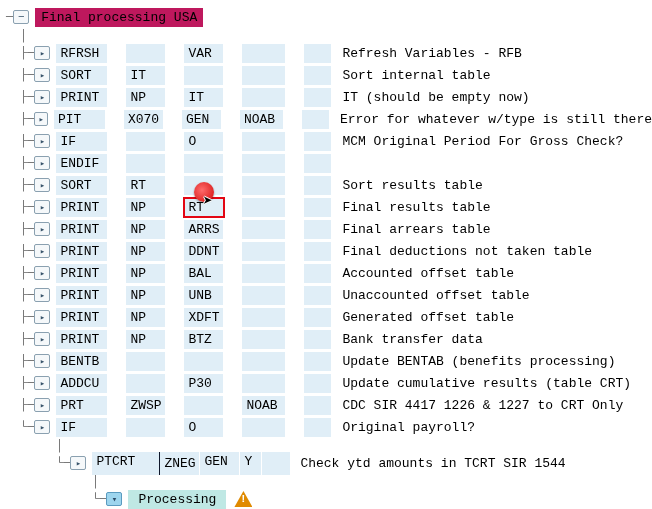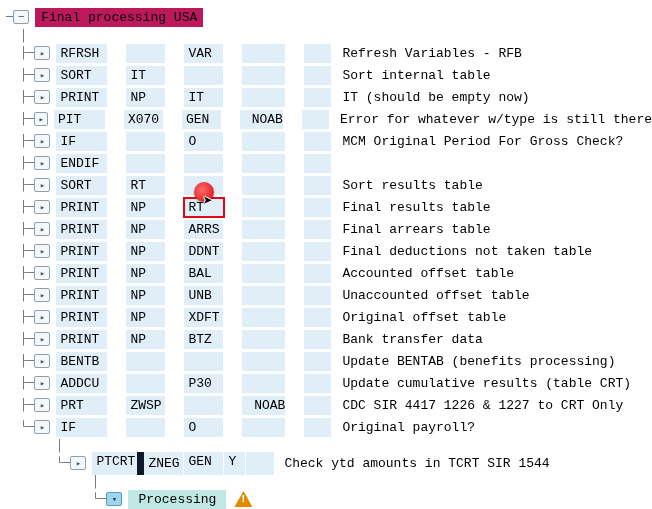--- a/index.html
+++ b/index.html
@@ -64,21 +64,21 @@
   }
   .cell {
     background: #e0eef7;
     padding: 2px 0;
     border-right: 1px solid #fff;
     text-align: left;
   }
   .c1 { width: 52px; padding-left: 4px; }
   .c2 { width: 40px; padding-left: 4px; }
   .c3 { width: 40px; padding-left: 4px; }
-  .c4 { width: 44px; padding-left: 4px; text-align: right; }
+  .c4 { width: 44px; padding-left: 4px; }
   .c5 { width: 28px; padding-left: 4px; }
   .desc {
     padding-left: 10px;
   }
   .highlight-rt {
     outline: 2px solid #e30613;
     outline-offset: -1px;
     background: #e0eef7;
   }
   .cursor {
@@ -115,21 +115,21 @@
   .warn::after {
     content: "!";
     position: absolute;
     top: 2px;
     font-size: 11px;
   }
   .sub-cols {
     display: inline-flex;
     margin-left: 4px;
   }
-  .sc1 { width: 52px; background:#e0eef7; padding:2px 4px; border-right:7px solid #0f172a;}
+  .sc1 { width: 68px; background:#e0eef7; padding:2px 4px; border-right:1px solid #0f172a;}
   .sc2 { width: 40px; background:#e0eef7; padding:4px 4px; border-right:1px solid #fff;}
   .sc3 { width: 40px; background:#e0eef7; padding:2px 4px; border-right:1px solid #fff;}
   .sc4 { width: 22px; background:#e0eef7; padding:2px 4px; border-right:1px solid #fff;}
   .sc5 { width: 28px; background:#e0eef7; padding:2px 4px; }
 </style>
 </head>
 <body>
 
 <div class="container">
 
@@ -291,21 +291,21 @@
       <div class="row">
         <span class="conn" style="padding-left: 14px;">├─ </span>
         <span class="icon-box icon-doc"></span>
         <span class="cols">
           <span class="cell c1">PRINT</span>
           <span class="cell c2">NP</span>
           <span class="cell c3">XDFT</span>
           <span class="cell c4"></span>
           <span class="cell c5"></span>
         </span>
-        <span class="desc">Original offset table</span>
+        <span class="desc">Generated offset table</span>
       </div>
       <div class="row">
         <span class="conn" style="padding-left: 14px;">├─ </span>
         <span class="icon-box icon-doc"></span>
         <span class="cols">
           <span class="cell c1">PRINT</span>
           <span class="cell c2">NP</span>
           <span class="cell c3">BTZ</span>
           <span class="cell c4"></span>
           <span class="cell c5"></span>

